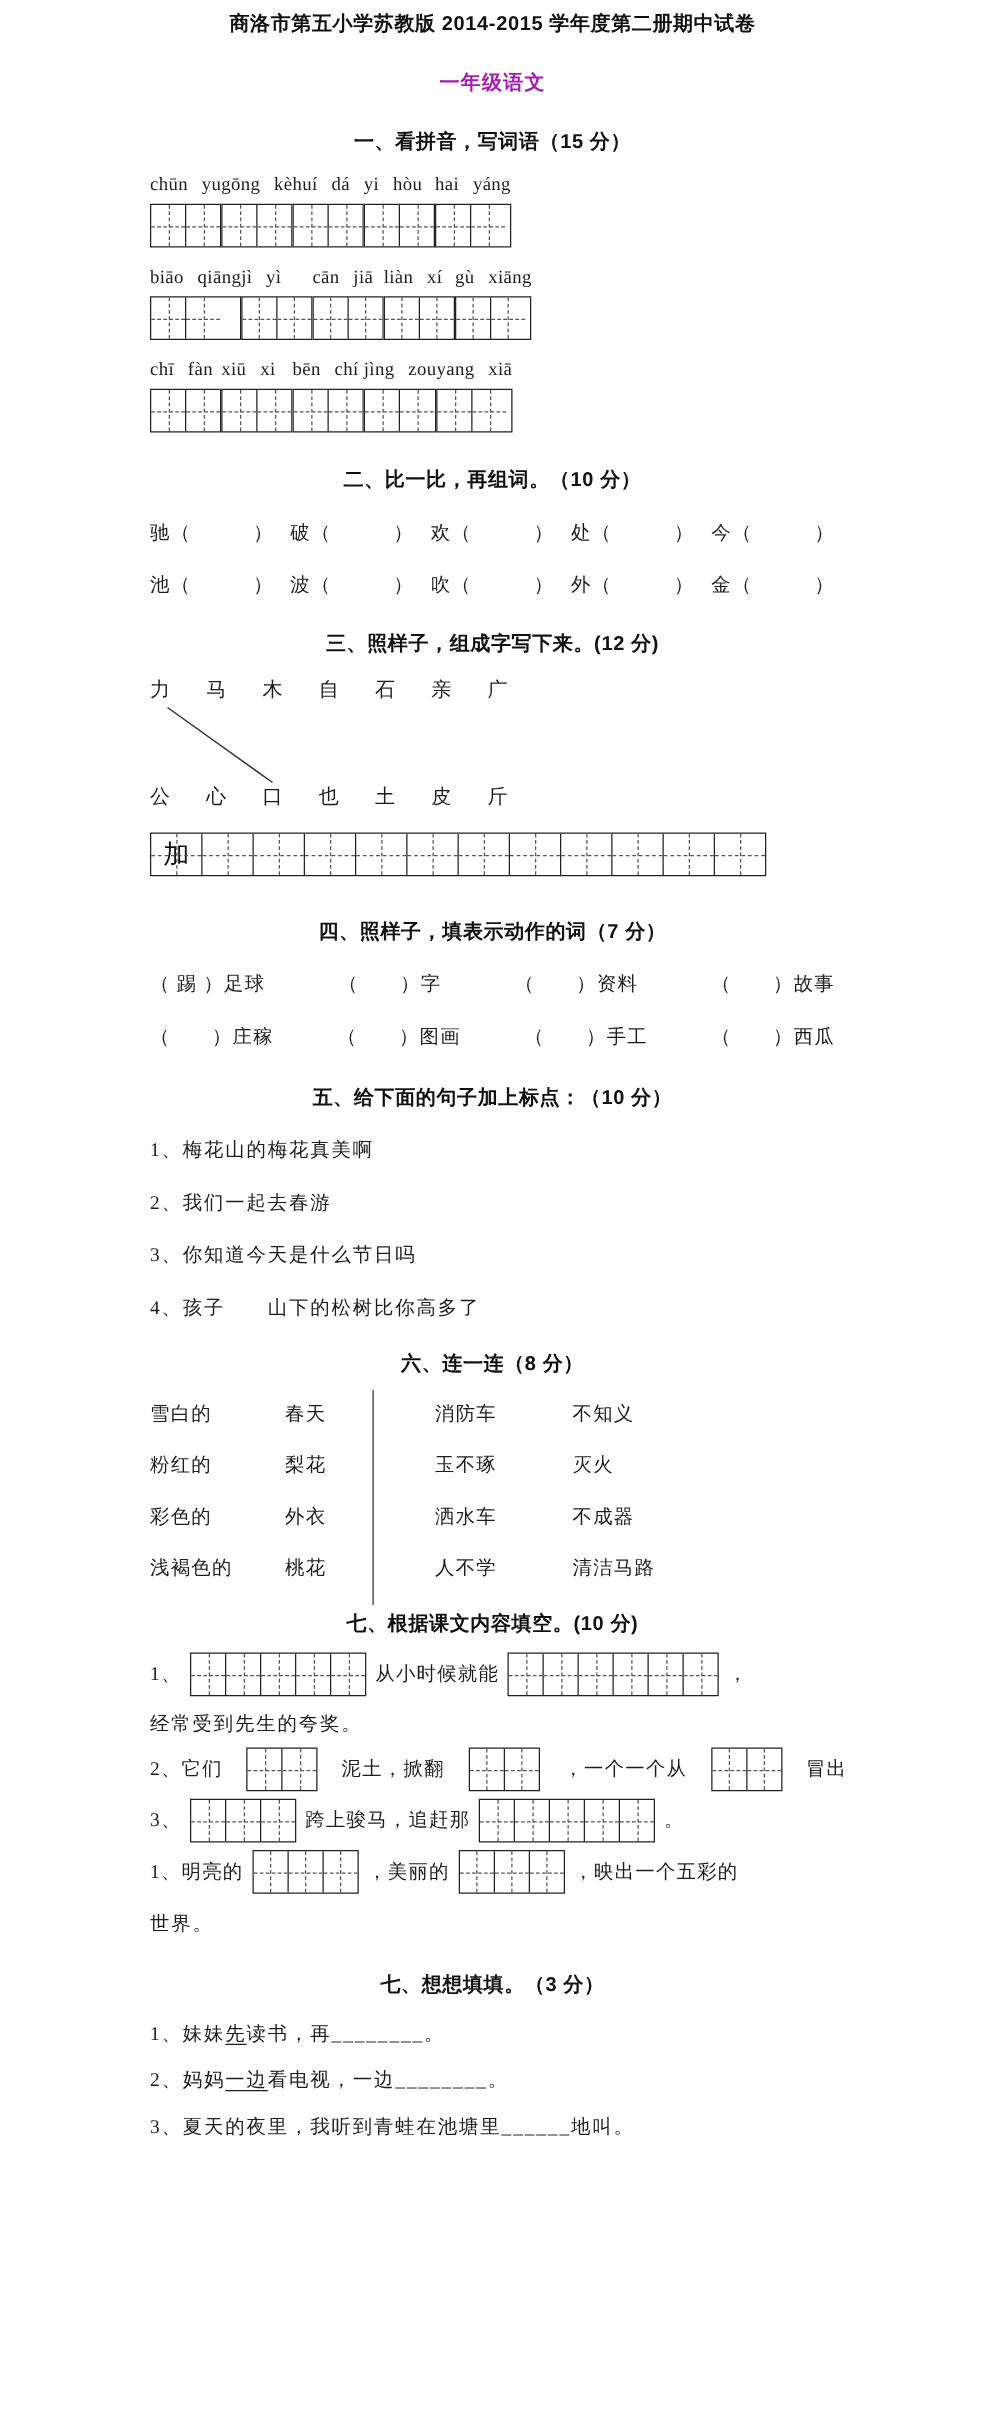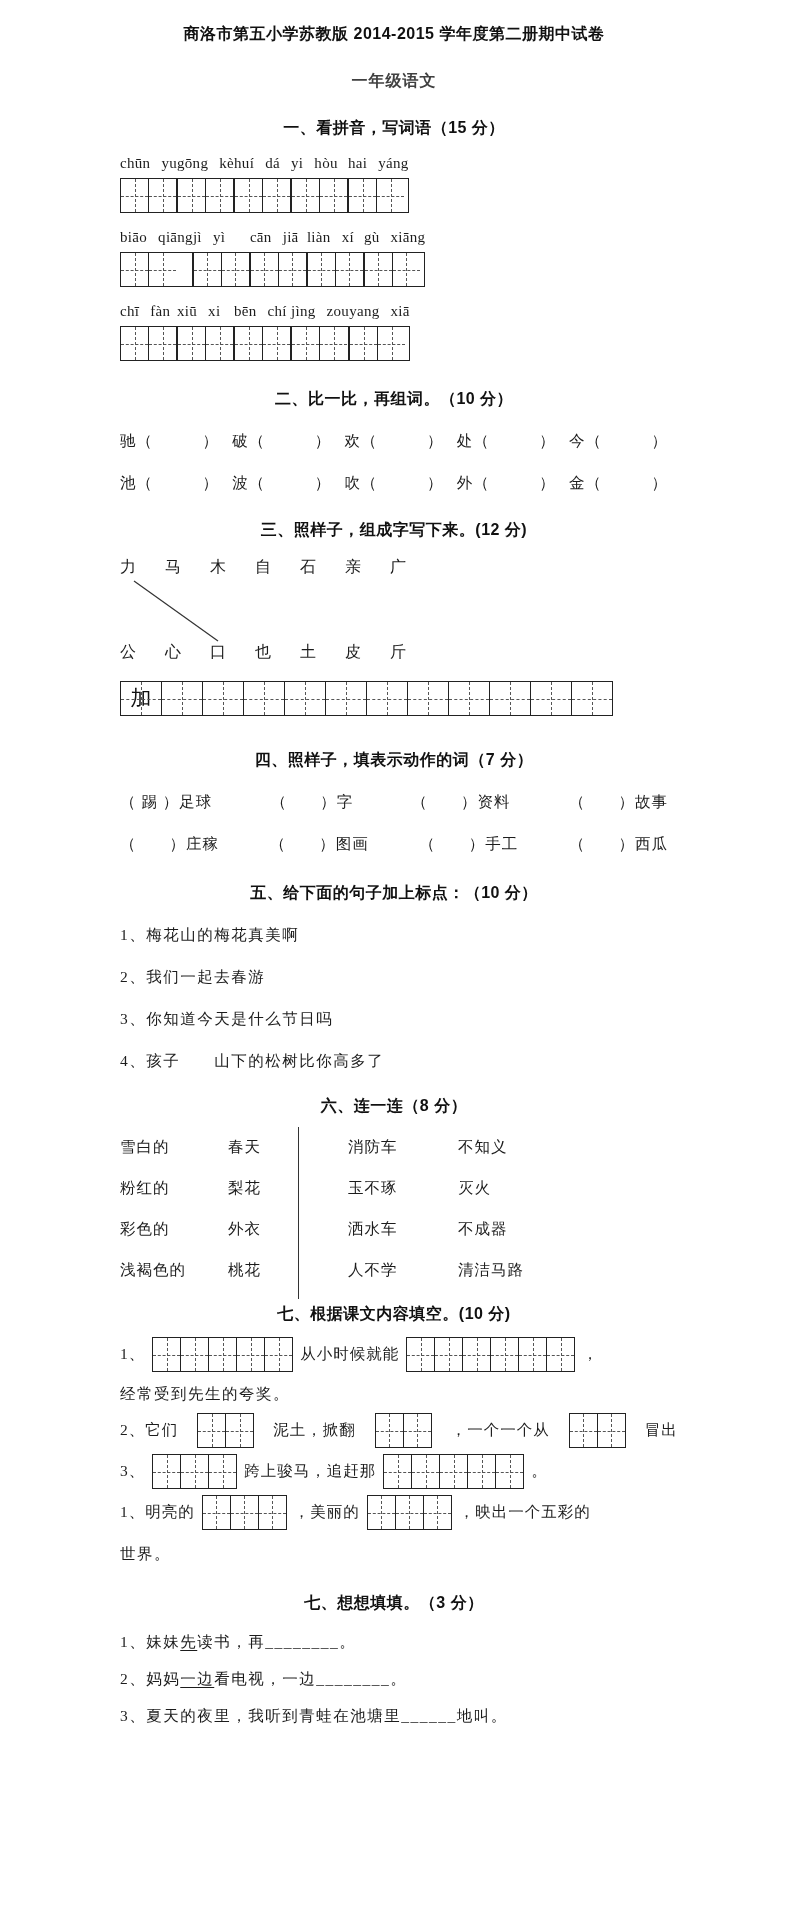--- a/index.html
+++ b/index.html
@@ -1,28 +1,28 @@
 <!DOCTYPE html>
 <html><head>
 <meta charset="utf-8">
 <style>
   html,body{margin:0;padding:0;}
   body{
     width:800px;height:1932px;overflow:hidden;background:#ffffff;
     font-family:"Liberation Serif","DejaVu Serif",serif;color:#1c1c1c;
   }
-  .page{margin-left:120px;width:548px;padding-top:24px;}
+  .page{margin-left:120px;width:548px;padding-top:9px;}
   .title{
     font-family:"Liberation Sans","DejaVu Sans",sans-serif;
     font-weight:bold;font-size:16px;text-align:center;margin:0;color:#111;
     letter-spacing:0.5px;
   }
   .subtitle{
     font-family:"Liberation Sans","DejaVu Sans",sans-serif;
-    font-weight:bold;font-size:16px;text-align:center;margin:26px 0 0 0;color:#404040;
+    font-weight:bold;font-size:16px;text-align:center;margin:26px 0 0 0;color:#a21caf;
     letter-spacing:1px;
   }
   .sec{
     font-family:"Liberation Sans","DejaVu Sans",sans-serif;
     font-weight:bold;font-size:16px;margin:0;color:#111;letter-spacing:0.5px;text-align:center;
   }
   .mt16{margin-top:16px;} .mt20{margin-top:20px;} .mt22{margin-top:22px;}
   .mt24{margin-top:24px;} .mt26{margin-top:26px;} .mt28{margin-top:28px;} .mt34{margin-top:34px;}
 
   

